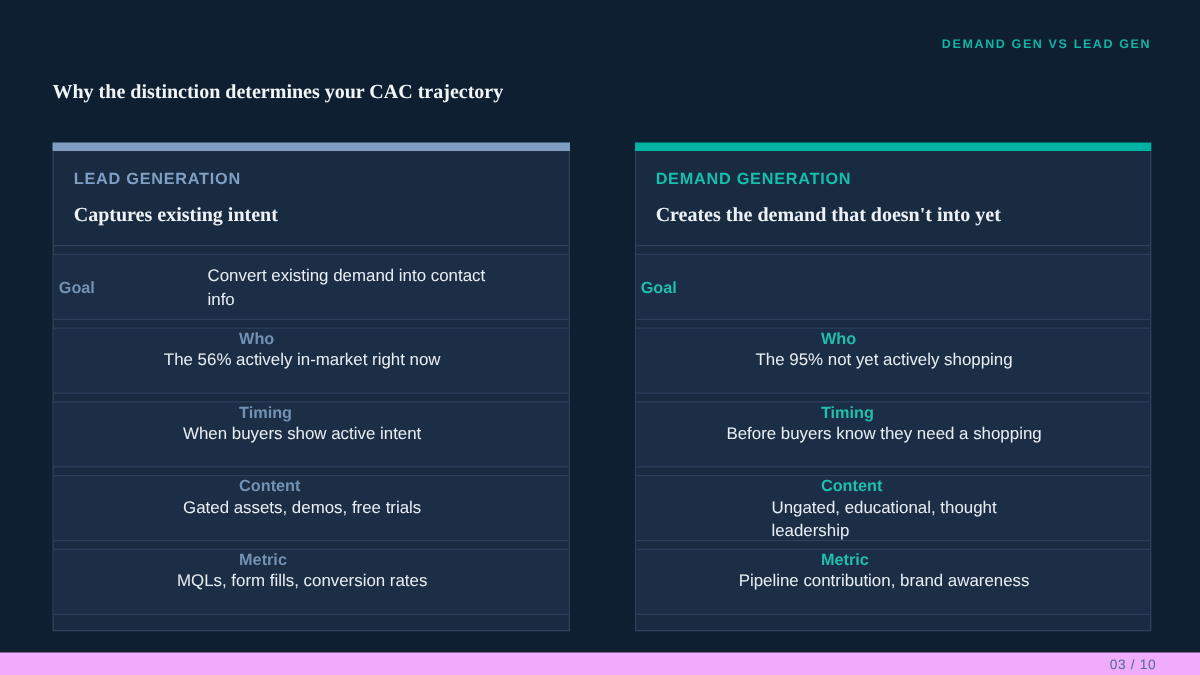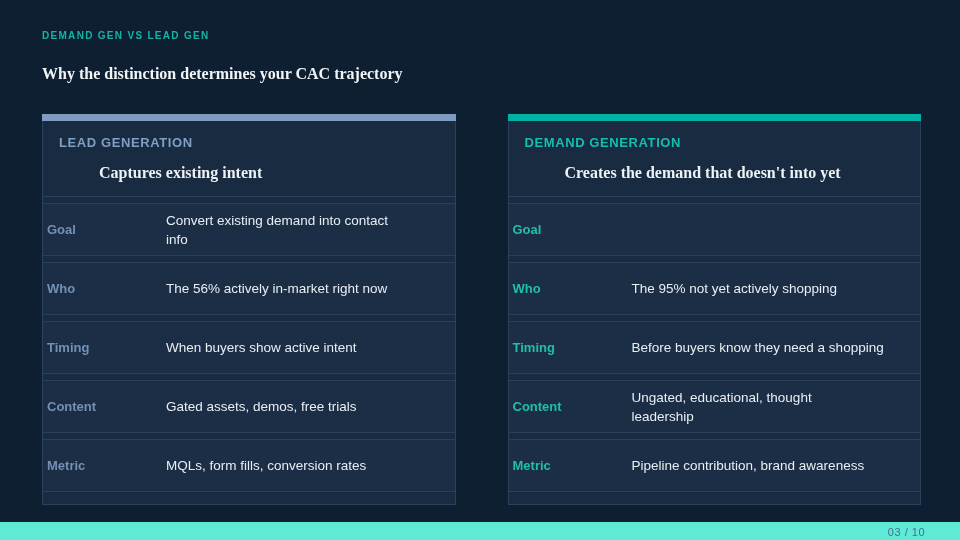--- a/index.html
+++ b/index.html
@@ -11,20 +11,21 @@
     overflow: hidden;
   }
   .slide { padding: 30px 39px 0 42px; }
 
   .eyebrow {
     font-size: 10px;
     font-weight: 700;
     letter-spacing: 1.3px;
     line-height: 12px;
     color: #14b4a4;
+    text-align: right;
   }
   .title {
     margin: 18px 0 0 0;
     font-family: "Liberation Serif", serif;
     font-weight: 700;
     font-size: 16px;
     line-height: 28px;
     color: #f2f5f8;
   }
 
@@ -51,33 +52,32 @@
     line-height: 16px;
     color: var(--head);
   }
   .card-subtitle {
     margin-top: 12px;
     font-family: "Liberation Serif", serif;
     font-weight: 700;
     font-size: 16px;
     line-height: 20px;
     color: #eef2f6;
-    margin-left: 40px;
   }
   .rows { padding: 6px 0 12px 0; }
   .row {
     box-sizing: border-box;
     height: 53px;
     display: flex;
     align-items: center;
     background: #1b2e45;
     border-top: 1px solid #2a3f59;
     border-bottom: 1px solid #2a3f59;
   }
-  .row + .row { margin-top: 6px; }
+  .row + .row { margin-top: 6px; flex-direction: column; }
   .row-label {
     box-sizing: border-box;
     width: 123px;
     padding-left: 4px;
     flex: 0 0 auto;
     font-size: 13px;
     font-weight: 700;
     color: var(--label);
   }
   .row-value {
@@ -88,21 +88,21 @@
     color: #e9eef4;
     white-space: pre-line;
   }
 
   .footer {
     position: absolute;
     left: 0; bottom: 0;
     width: 100%;
     height: 18px;
     box-sizing: border-box;
-    background: #5eead4;
+    background: #f0abfc;
     text-align: right;
     padding-right: 35px;
     line-height: 18px;
   }
   .page-indicator {
     font-size: 11px;
     color: #4e6d8e;
     letter-spacing: 0.5px;
   }
 </style>

